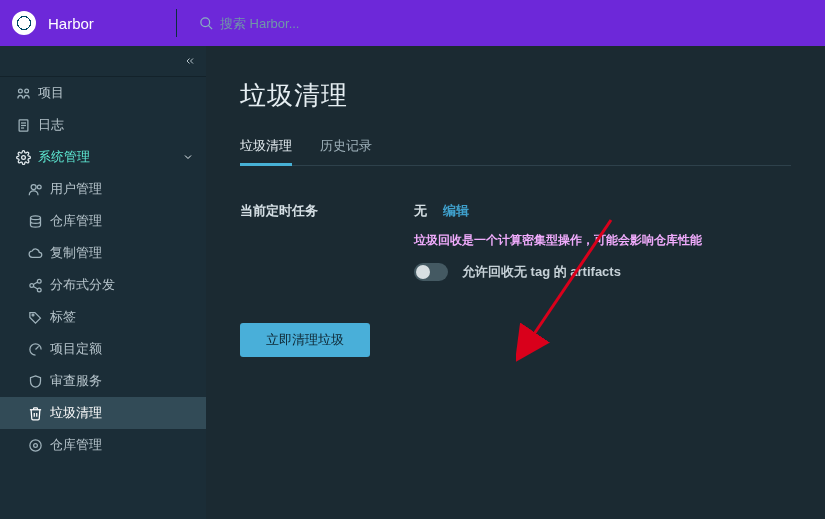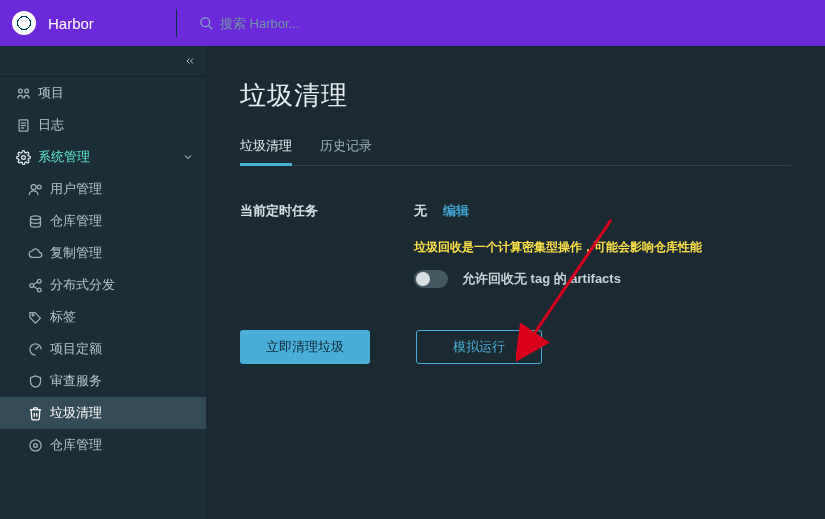--- a/index.html
+++ b/index.html
@@ -111,21 +111,21 @@
   }
 
   .content { padding-top: 36px; }
   .row1 { display: flex; align-items: flex-start; font-weight: bold; }
   .label-col { width: 174px; color: #d6e0e5; font-size: 13px; }
 
   .value-col { flex: 1; }
   .value-line { display: flex; align-items: center; color: #d6e0e5; font-size: 13px; }
   .edit-link { color: #3fa0cc; margin-left: 16px; cursor: pointer; }
   .note {
-    margin-top: 19px; font-size: 12px; color: #fde047;
+    margin-top: 12px; font-size: 12px; color: #f0abfc;
   }
   .toggle-row { display: flex; align-items: center; margin-top: 14px; font-size: 13px; color: #c6d1d7; }
   .toggle {
     width: 34px; height: 18px; border-radius: 9px;
     background: #445962;
     margin-right: 14px;
     position: relative;
   }
   .toggle .knob {
     position: absolute; left: 2px; top: 2px;
@@ -332,23 +332,20 @@
           </div>
           <span>允许回收无 tag 的 artifacts</span>
         </div>
       </div>
     </div>
 
     <div class="actions">
       <div class="btn btn-primary">
           <span>立即清理垃圾</span>
         </div>
-      <div class="btn btn-outline">
-          <span>模拟运行</span>
-        </div>
     </div>
   </div>
 
   <svg class="arrow-svg" width="110" height="150" viewBox="0 0 110 150">
     <defs>
       <marker id="ah" markerWidth="12" markerHeight="12" refX="3" refY="6" orient="auto">
         <path d="M0 0 L12 6 L0 12 z" fill="#d9001b"></path>
       </marker>
     </defs>
     <line x1="95" y1="8" x2="14" y2="128" stroke="#d9001b" stroke-width="3" marker-end="url(#ah)"></line>

